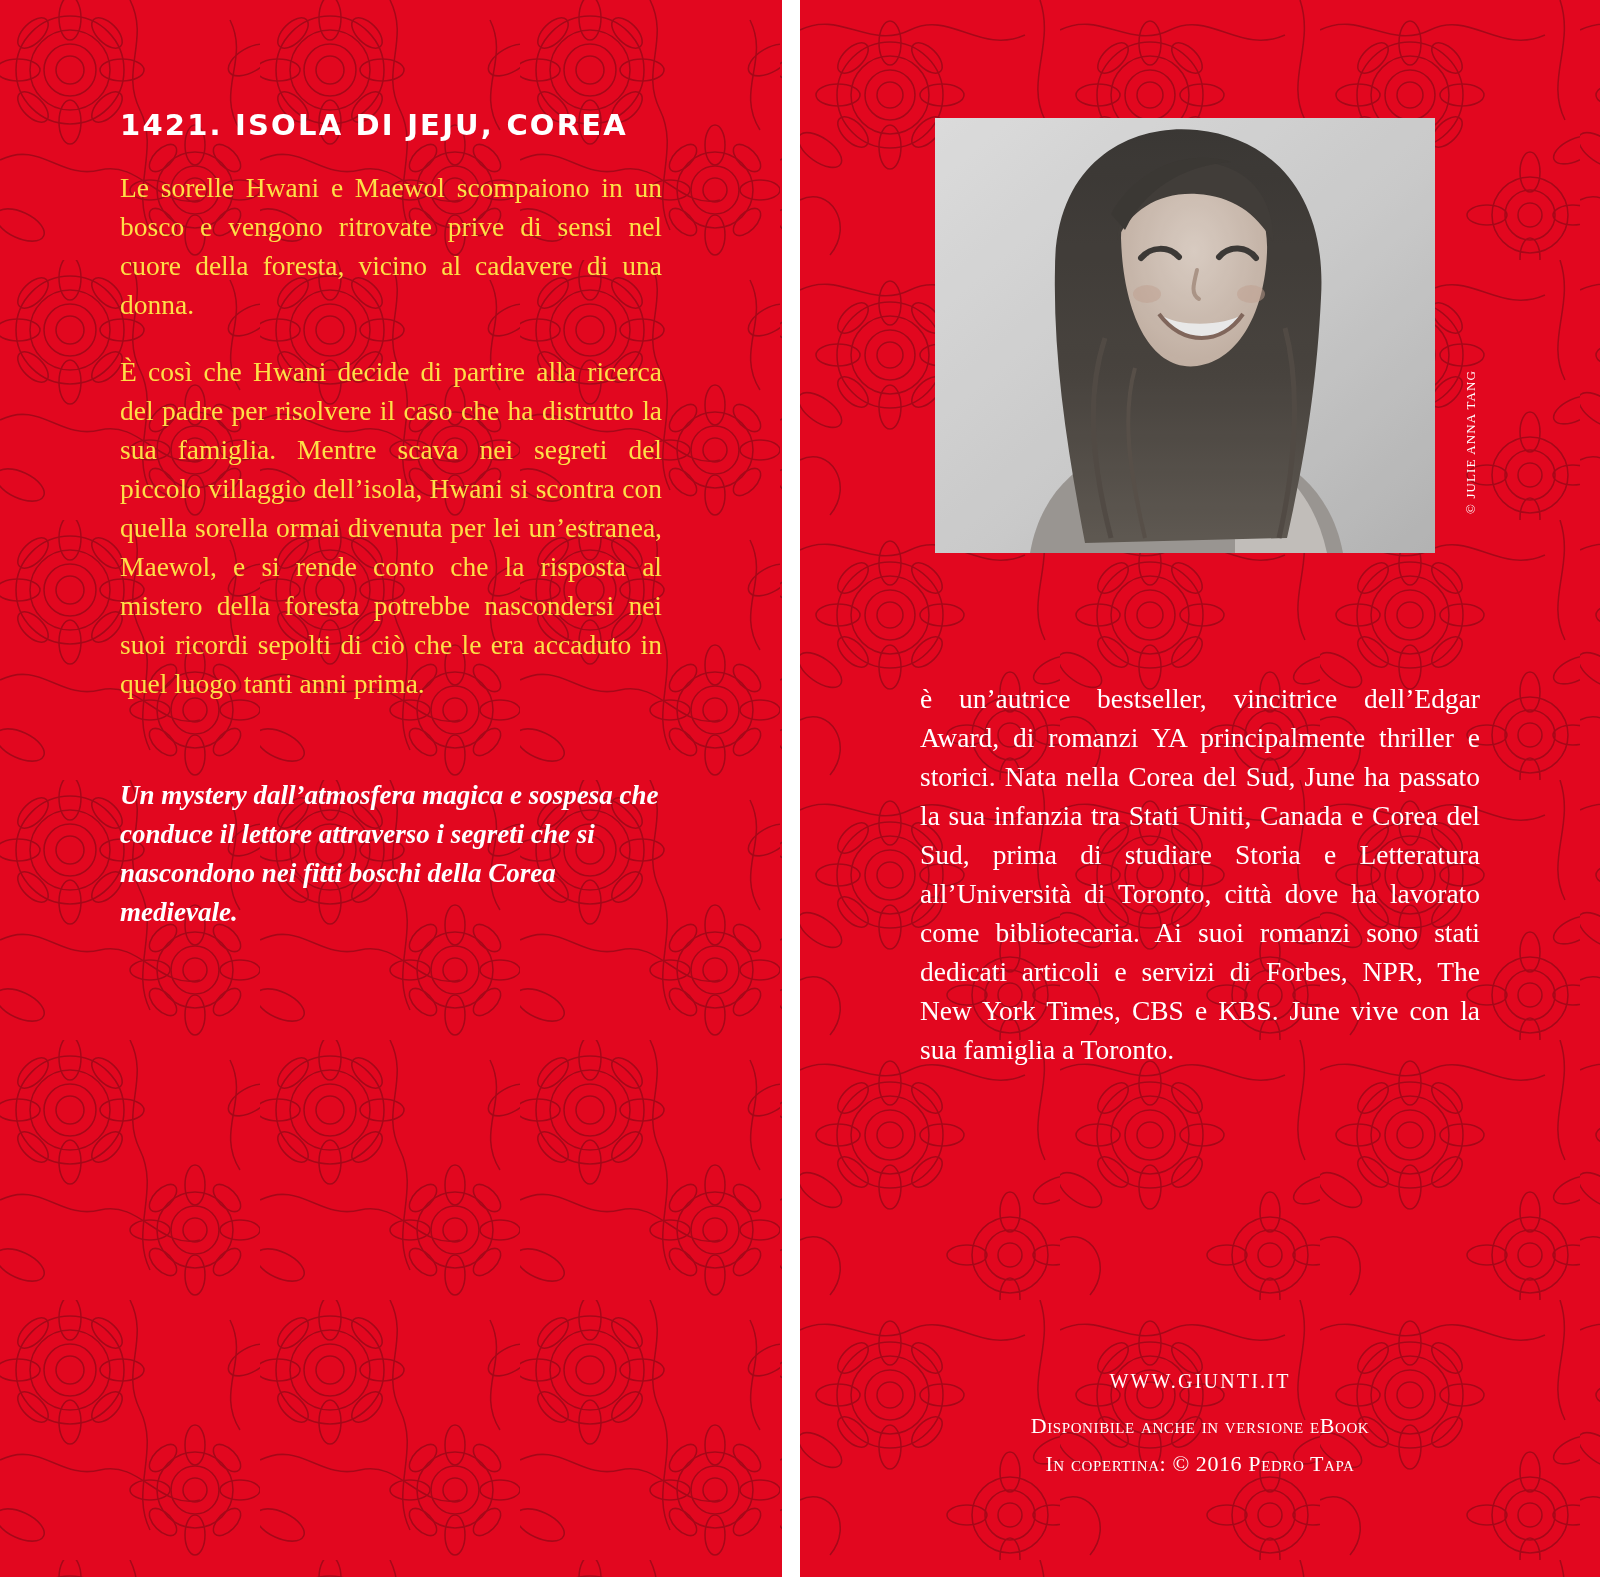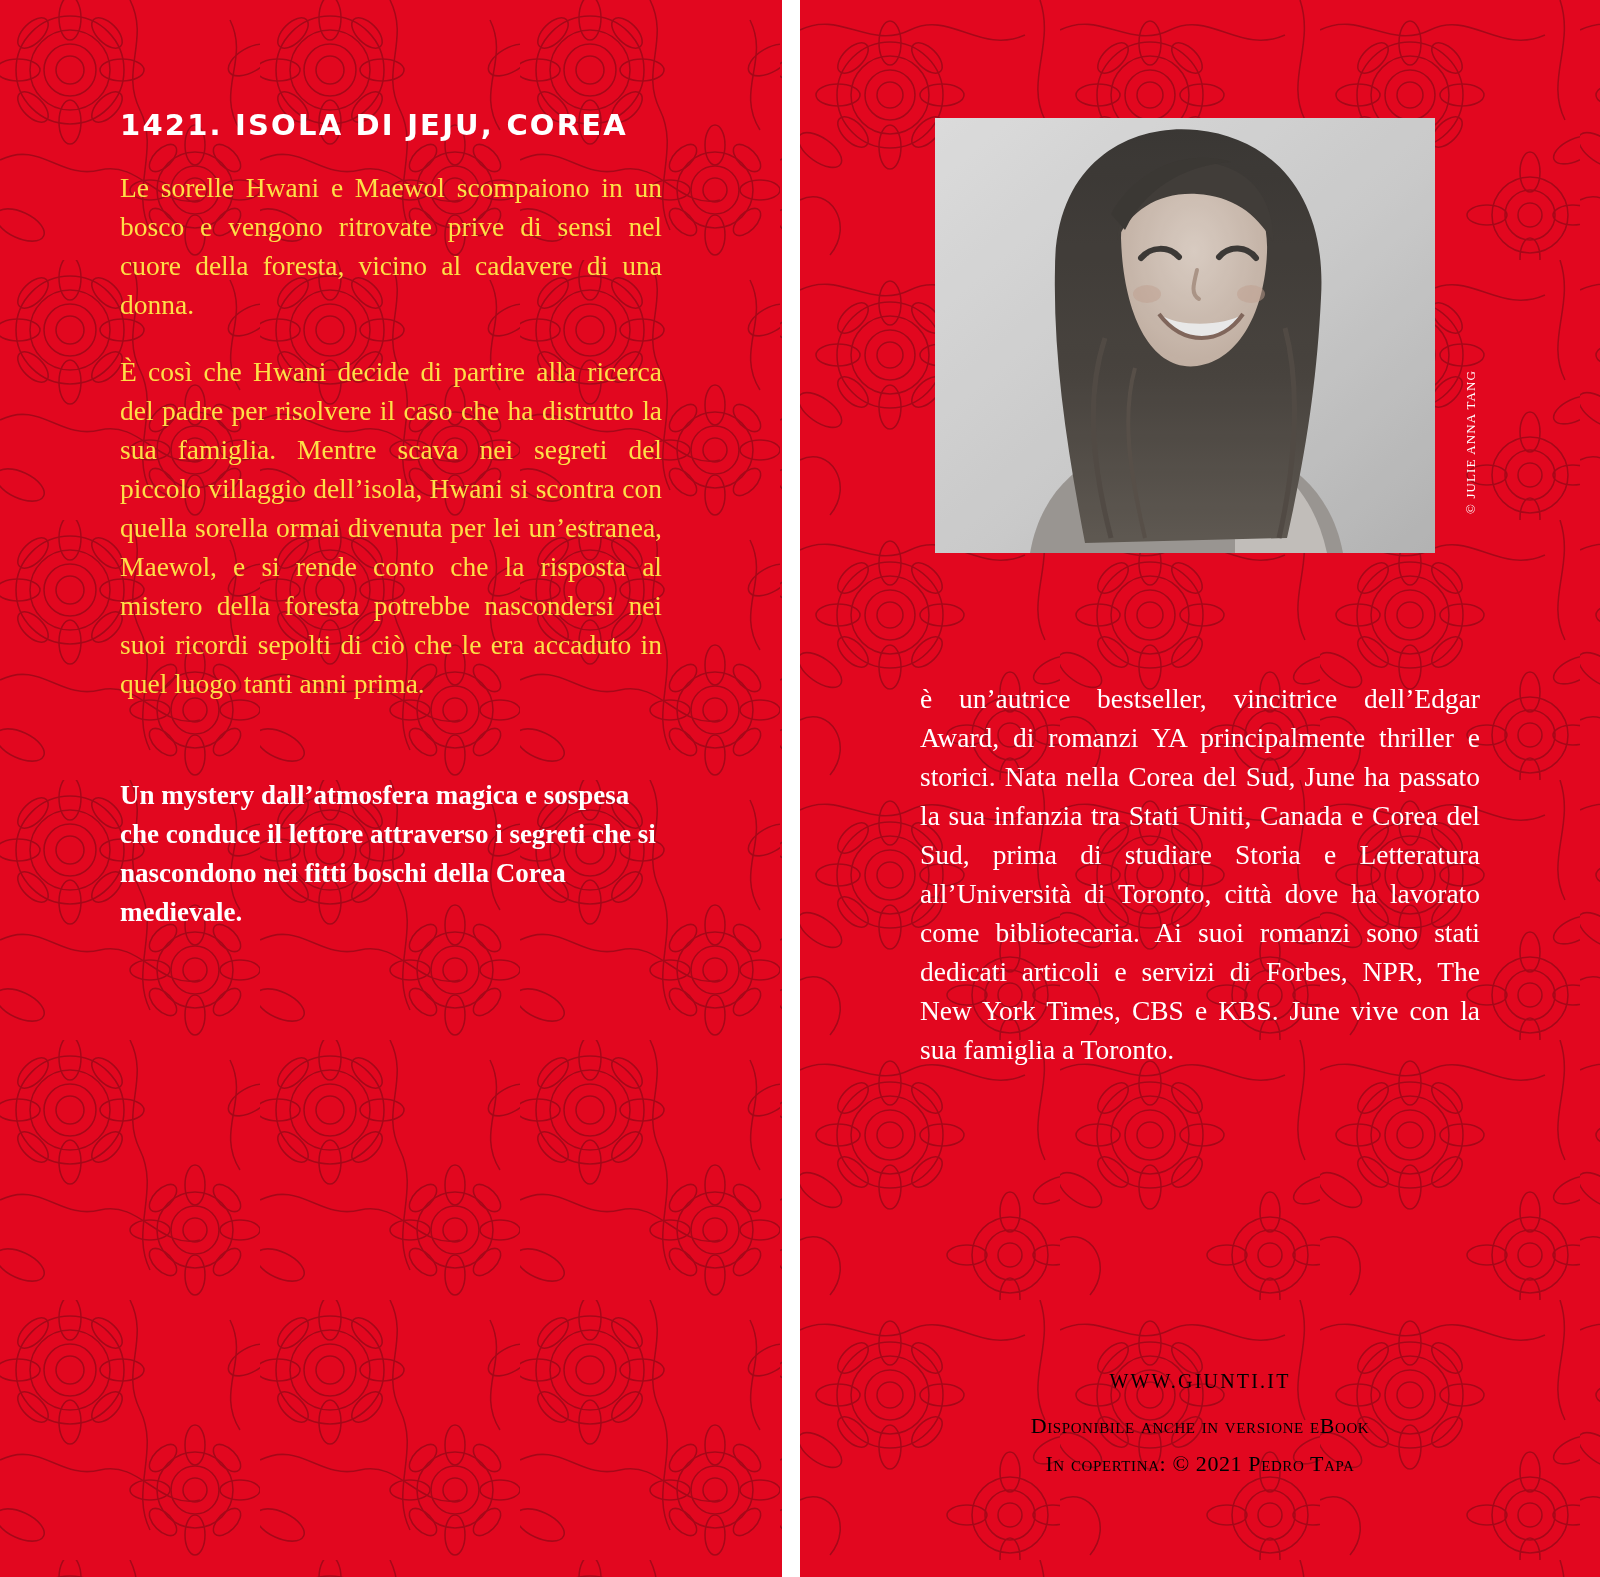--- a/index.html
+++ b/index.html
@@ -74,20 +74,21 @@
     color: #fde047;
     font-size: 27.5px;
     line-height: 1.42;
     text-align: justify;
     margin: 0 0 28px 0;
   }
   .blurb-quote {
     color: #ffffff;
     font-size: 27px;
     line-height: 1.45;
+    font-style: italic;
     font-weight: bold;
     margin: 72px 0 0 0;
     text-align: left;
   }
 
   
   .right-inner {
     padding: 0;
     height: 100%;
     position: relative;
@@ -137,21 +138,21 @@
     color: #ffffff;
     font-size: 27.5px;
     line-height: 1.42;
     text-align: justify;
   }
   .footer {
     position: absolute;
     left: 0; right: 0;
     bottom: 88px;
     text-align: center;
-    color: #000000;
+    color: #ffffff;
   }
   .footer .site {
     font-size: 20px;
     letter-spacing: 2.2px;
     margin-bottom: 20px;
   }
   .footer .line {
     font-size: 22px;
     letter-spacing: 0.6px;
     margin-bottom: 12px;
@@ -317,19 +318,19 @@
         </div>
         <div class="photo-credit">© JULIE ANNA TANG</div>
       </div>
 
 
       <div class="author-bio">è un’autrice bestseller, vincitrice dell’Edgar Award, di romanzi YA principalmente thriller e storici. Nata nella Corea del Sud, June ha passato la sua infanzia tra Stati Uniti, Canada e Corea del Sud, prima di studiare Storia e Letteratura all’Università di Toronto, città dove ha lavorato come bibliotecaria. Ai suoi romanzi sono stati dedicati articoli e servizi di Forbes, NPR, The New York Times, CBS e KBS. June vive con la sua famiglia a Toronto.</div>
 
       <div class="footer">
         <div class="site">WWW.GIUNTI.IT</div>
         <div class="line small-caps">Disponibile anche in versione eBook</div>
-        <div class="line small-caps">In copertina: © 2021 Pedro Tapa</div>
+        <div class="line small-caps">In copertina: © 2016 Pedro Tapa</div>
       </div>
 
     </div>
   </div>
 
 </div>
 
 </body></html>

